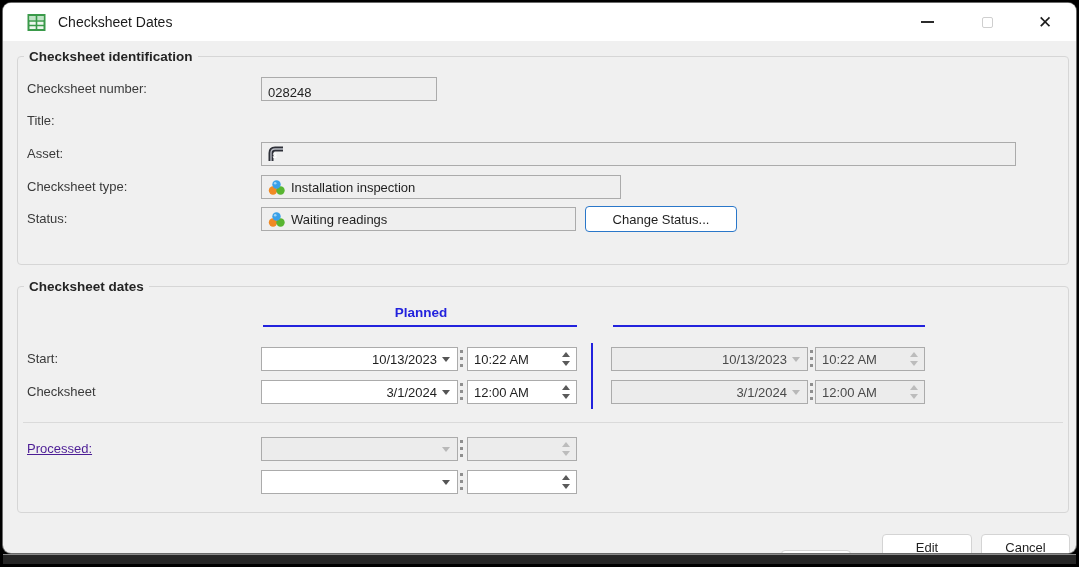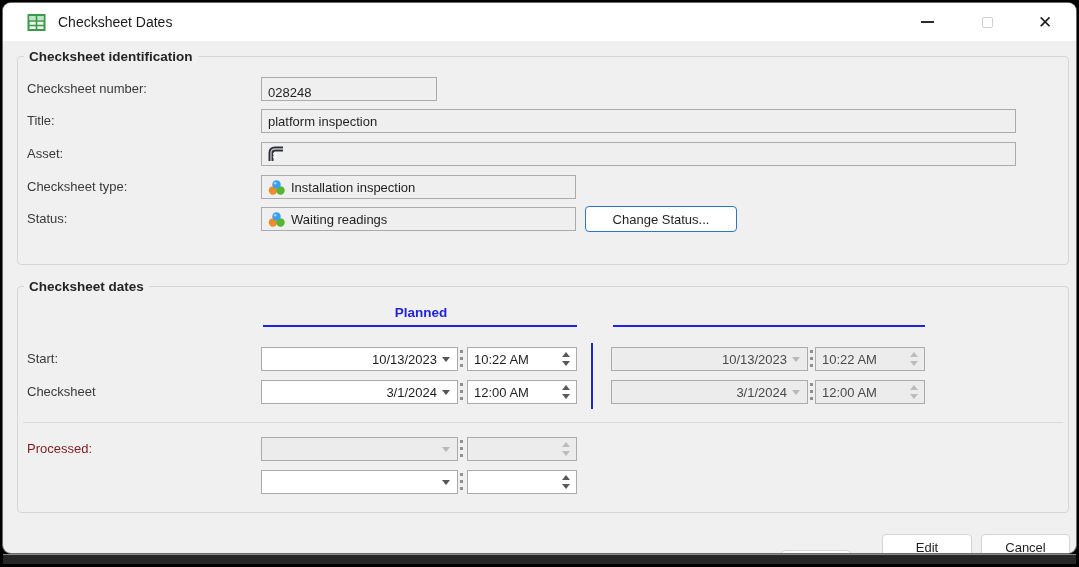--- a/index.html
+++ b/index.html
@@ -42,21 +42,21 @@
     position:absolute; border:1px solid #d6d6d6; border-radius:4px;
     background:transparent;
   }
   fieldset legend {
     margin-left:6px; padding:0 5px; font-size:13.5px; font-weight:bold; color:#242424;
   }
   #fs-ident { left:14px; top:46px;  width:1052px; height:216px; }
   #fs-dates { left:14px; top:276px; width:1052px; height:234px; }
   
   .lbl { position:absolute; left:24px; height:24px; line-height:24px; font-size:13px; color:#3a3a3a; }
-  .lbl.dim { color:#7f1d1d; }
+  .lbl.dim { color:#4c1d95;text-decoration:underline; }
   
   .field {
     position:absolute; height:24px; border:1px solid #ababab; background:#fff;
     display:flex; align-items:center; padding:0 6px; font-size:13px; color:#1f1f1f;
   }
   .field.ro  { background:#efefef; }
   .field.dis { background:#ececec; color:#4a4a4a; }
   .field .icon16 { width:17px; height:17px; margin-right:6px; flex:0 0 auto; }
   .combo { padding-right:2px; }
   .combo .txt { flex:1; overflow:hidden; white-space:nowrap;text-align:right; }
@@ -91,21 +91,21 @@
     border-radius:4px; font-size:13px; color:#1f1f1f;
     display:flex; align-items:center; justify-content:center; cursor:default;
   }
   .btn-accent { border-color:#2a77c9; }
   
   .p-lbl-number { top:74px; }  .p-lbl-title { top:106px; } .p-lbl-asset { top:139px; }
   .p-lbl-type   { top:172px; } .p-lbl-status{ top:204px; }
   .p-f-number { left:258px; top:74px;  width:176px;align-items:flex-end; }
   .p-f-title  { left:258px; top:106px; width:755px; }
   .p-f-asset  { left:258px; top:139px; width:755px; }
-  .p-f-type   { left:258px; top:172px; width:315px; }
+  .p-f-type   { left:258px; top:172px; width:360px; }
   .p-f-status { left:258px; top:204px; width:315px; }
   .p-btn-status { left:582px; top:203px; width:152px; }
   
   .p-h-planned  { left:260px; top:302px; width:316px; }
   .p-u-planned  { left:260px; top:322px; width:314px; }
   .p-h-original { left:608px; top:302px; width:316px; }
   .p-u-original { left:610px; top:322px; width:312px; }
   .p-vsep { left:588px; top:340px; height:66px; }
   .p-lbl-start { top:344px; } .p-lbl-completion { top:377px; }
   .p-lbl-processed { top:434px; } .p-lbl-inspection { top:467px; }
@@ -153,23 +153,20 @@
   <fieldset id="fs-ident">
     <legend>Checksheet identification</legend>
   </fieldset>
 
   <div class="lbl p-lbl-number">Checksheet number:</div>
   <div class="field ro p-f-number">
     <span class="txt">028248</span>
   </div>
 
   <div class="lbl p-lbl-title">Title:</div>
-  <div class="field ro p-f-title">
-    <span class="txt">platform inspection</span>
-  </div>
 
   <div class="lbl p-lbl-asset">Asset:</div>
   <div class="field ro p-f-asset">
     <svg class="icon16" viewBox="0 0 17 17">
       <path d="M3,15 L3,7 Q3,3 7,3 L15,3" fill="none" stroke="#2e3038" stroke-width="5"></path>
       <path d="M3,15 L3,7 Q3,3 7,3 L15,3" fill="none" stroke="#b9bcc4" stroke-width="1.4"></path>
       <text x="4.5" y="12" font-size="8" font-weight="bold" fill="#ffffff">3</text>
     </svg>
   </div>
 

